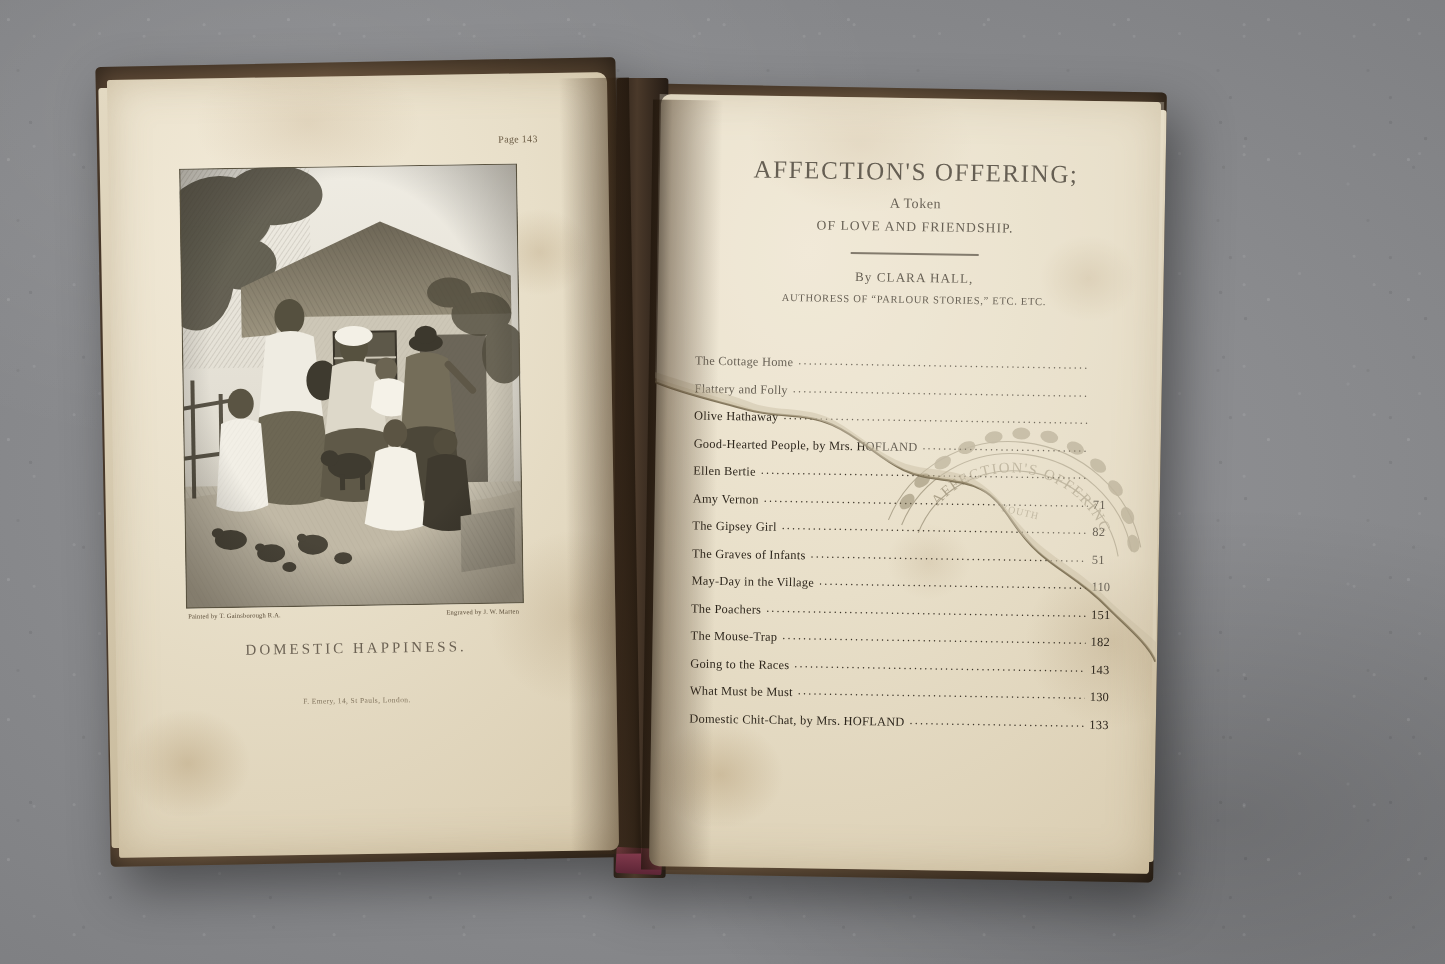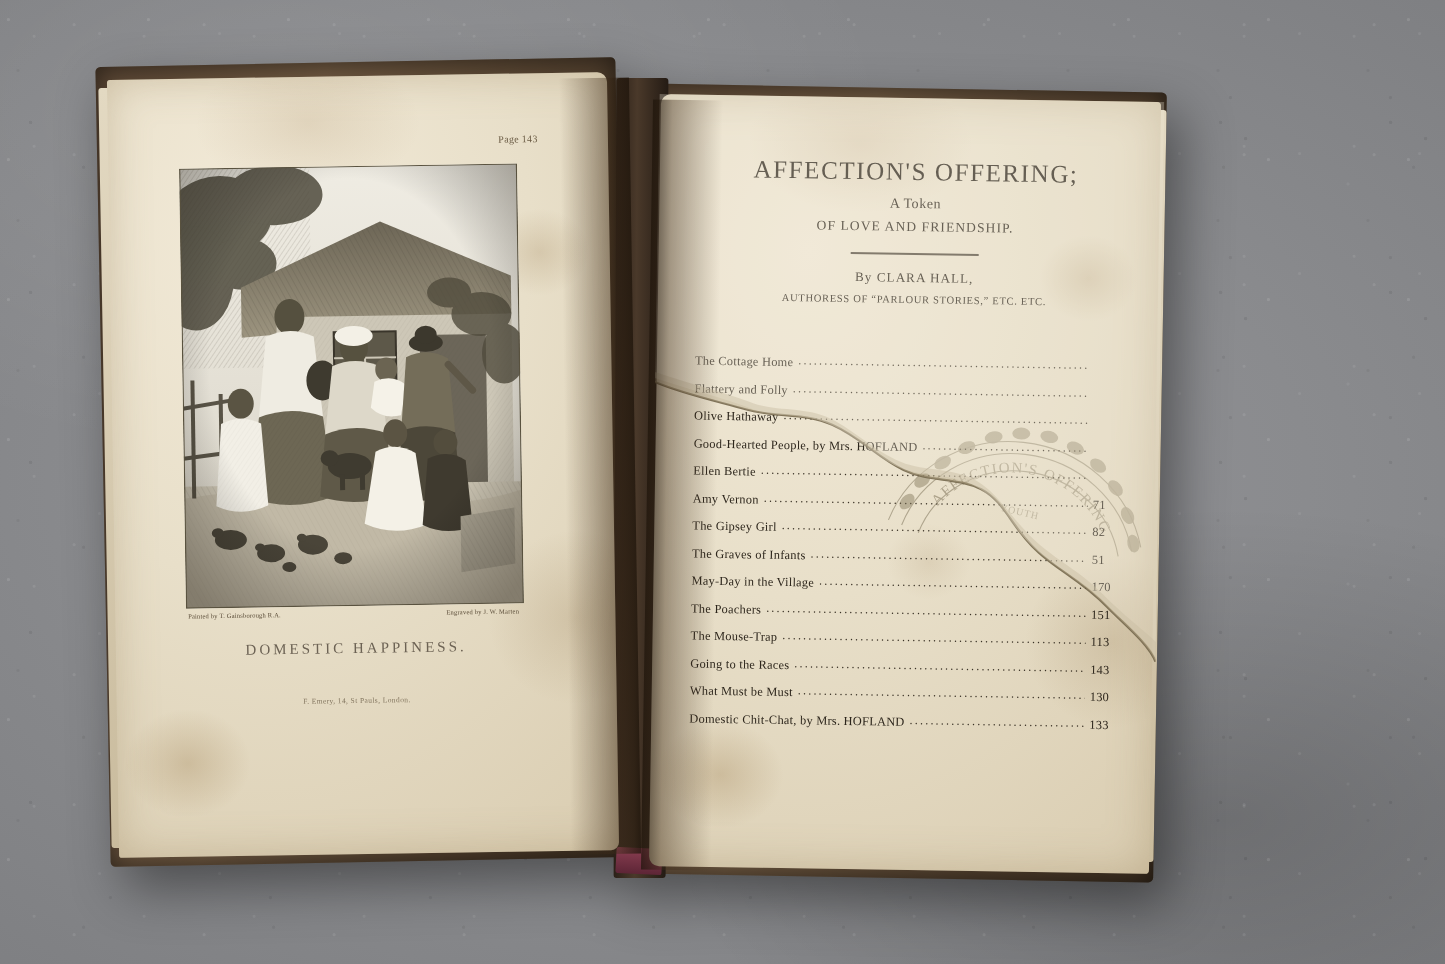--- a/index.html
+++ b/index.html
@@ -467,31 +467,31 @@
             <span class="toc-page">82</span>
           </div>
           <div class="toc-row">
             <span class="toc-title">The Graves of Infants</span>
             <span class="toc-dots">................................................................</span>
             <span class="toc-page">51</span>
           </div>
           <div class="toc-row">
             <span class="toc-title">May-Day in the Village</span>
             <span class="toc-dots">................................................................</span>
-            <span class="toc-page">170</span>
+            <span class="toc-page">110</span>
           </div>
           <div class="toc-row">
             <span class="toc-title">The Poachers</span>
             <span class="toc-dots">................................................................</span>
             <span class="toc-page">151</span>
           </div>
           <div class="toc-row">
             <span class="toc-title">The Mouse-Trap</span>
             <span class="toc-dots">................................................................</span>
-            <span class="toc-page">113</span>
+            <span class="toc-page">182</span>
           </div>
           <div class="toc-row">
             <span class="toc-title">Going to the Races</span>
             <span class="toc-dots">................................................................</span>
             <span class="toc-page">143</span>
           </div>
           <div class="toc-row">
             <span class="toc-title">What Must be Must</span>
             <span class="toc-dots">................................................................</span>
             <span class="toc-page">130</span>

